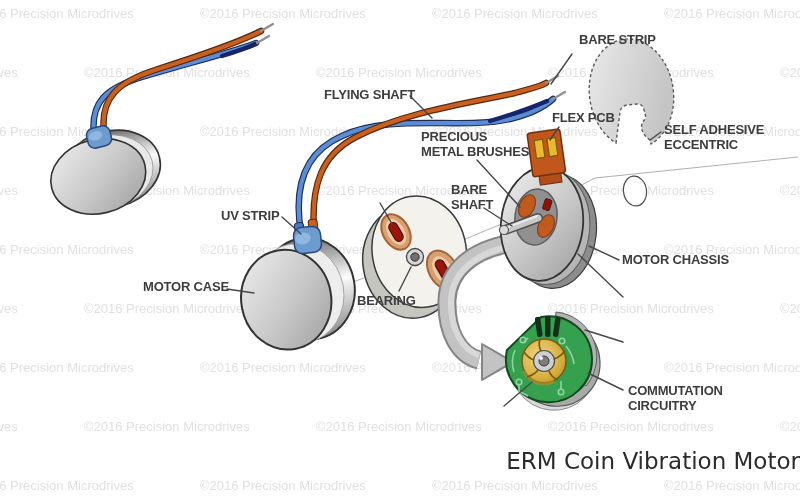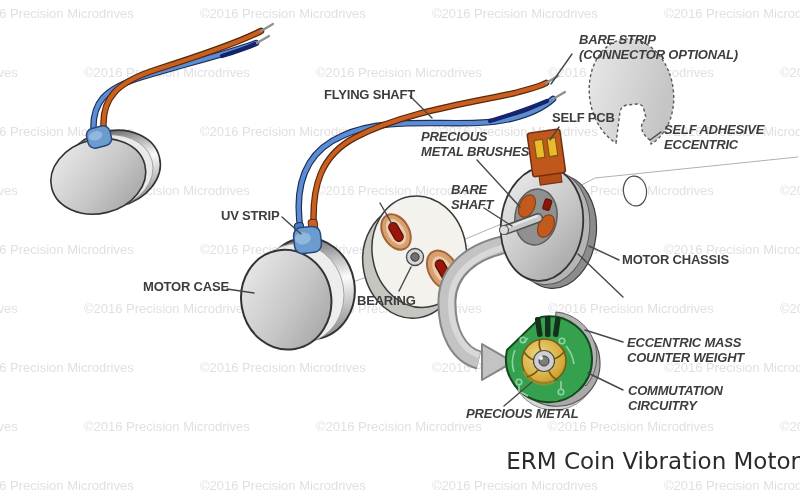--- a/index.html
+++ b/index.html
@@ -4,21 +4,21 @@
 <style>
   html,body{margin:0;padding:0;background:#ffffff;}
   #stage{position:relative;width:800px;height:501px;background:#ffffff;overflow:hidden;
          font-family:"Liberation Sans",sans-serif;}
   #watermark-layer{position:absolute;inset:0;z-index:0;pointer-events:none;}
   .wm{position:absolute;font-size:13px;color:#cccccc;opacity:.6;white-space:nowrap;
       font-family:"Liberation Sans",sans-serif;}
   #art{position:absolute;left:0;top:0;z-index:1;}
   .lbl{position:absolute;z-index:2;font-weight:bold;font-size:13px;line-height:1.12;
        color:#3d3d3d;letter-spacing:-0.2px;white-space:nowrap;}
-  .lbl span{display:block;font-style:italic;}
+  .lbl span{display:block;}
   .title{position:absolute;z-index:2;left:40px;right:0;top:448px;text-align:right;
          font-family:"DejaVu Sans",sans-serif;font-size:23px;color:#2b2b2b;}
 </style>
 </head>
 <body>
 
 <div id="stage">
   <div id="watermark-layer">
       <span class="wm" style="left: -32px; top: 6px;">©2016 Precision Microdrives</span>
       <span class="wm" style="left: 200px; top: 6px;">©2016 Precision Microdrives</span>
@@ -240,45 +240,39 @@
       <path d="M623,297 L578,254"></path>
       <path d="M623,342 L585,330"></path>
       <path d="M623,390 L588,373"></path>
       <path d="M504,406 L532,382"></path>
     </g>
   </svg>
 
   <div class="lbl" style="left:324px;top:88px">FLYING SHAFT</div>
   <div class="lbl" style="left:579px;top:33px">
     <span>BARE STRIP</span>
-    <span>(CONNECTOR OPTIONAL)</span>
-  </div>
-  <div class="lbl" style="left:552px;top:111px">SELF PCB</div>
+  </div>
+  <div class="lbl" style="left:552px;top:111px">FLEX PCB</div>
   <div class="lbl" style="left:664px;top:123px">
     <span>SELF ADHESIVE</span>
     <span>ECCENTRIC</span>
   </div>
   <div class="lbl" style="left:421px;top:130px">
     <span>PRECIOUS</span>
     <span>METAL BRUSHES</span>
   </div>
   <div class="lbl" style="left:451px;top:183px">
     <span>BARE</span>
     <span>SHAFT</span>
   </div>
   <div class="lbl" style="left:221px;top:209px">UV STRIP</div>
   <div class="lbl" style="left:143px;top:280px">MOTOR CASE</div>
   <div class="lbl" style="left:357px;top:294px">BEARING</div>
   <div class="lbl" style="left:622px;top:253px">MOTOR CHASSIS</div>
-  <div class="lbl" style="left:627px;top:336px">
-    <span>ECCENTRIC MASS</span>
-    <span>COUNTER WEIGHT</span>
-  </div>
   <div class="lbl" style="left:628px;top:384px">
     <span>COMMUTATION</span>
     <span>CIRCUITRY</span>
   </div>
   <div class="lbl" style="left:466px;top:407px">
-    <span>PRECIOUS METAL</span>
   </div>
 
   <div class="title">ERM Coin Vibration Motor</div>
 </div>
 
 </body></html>

